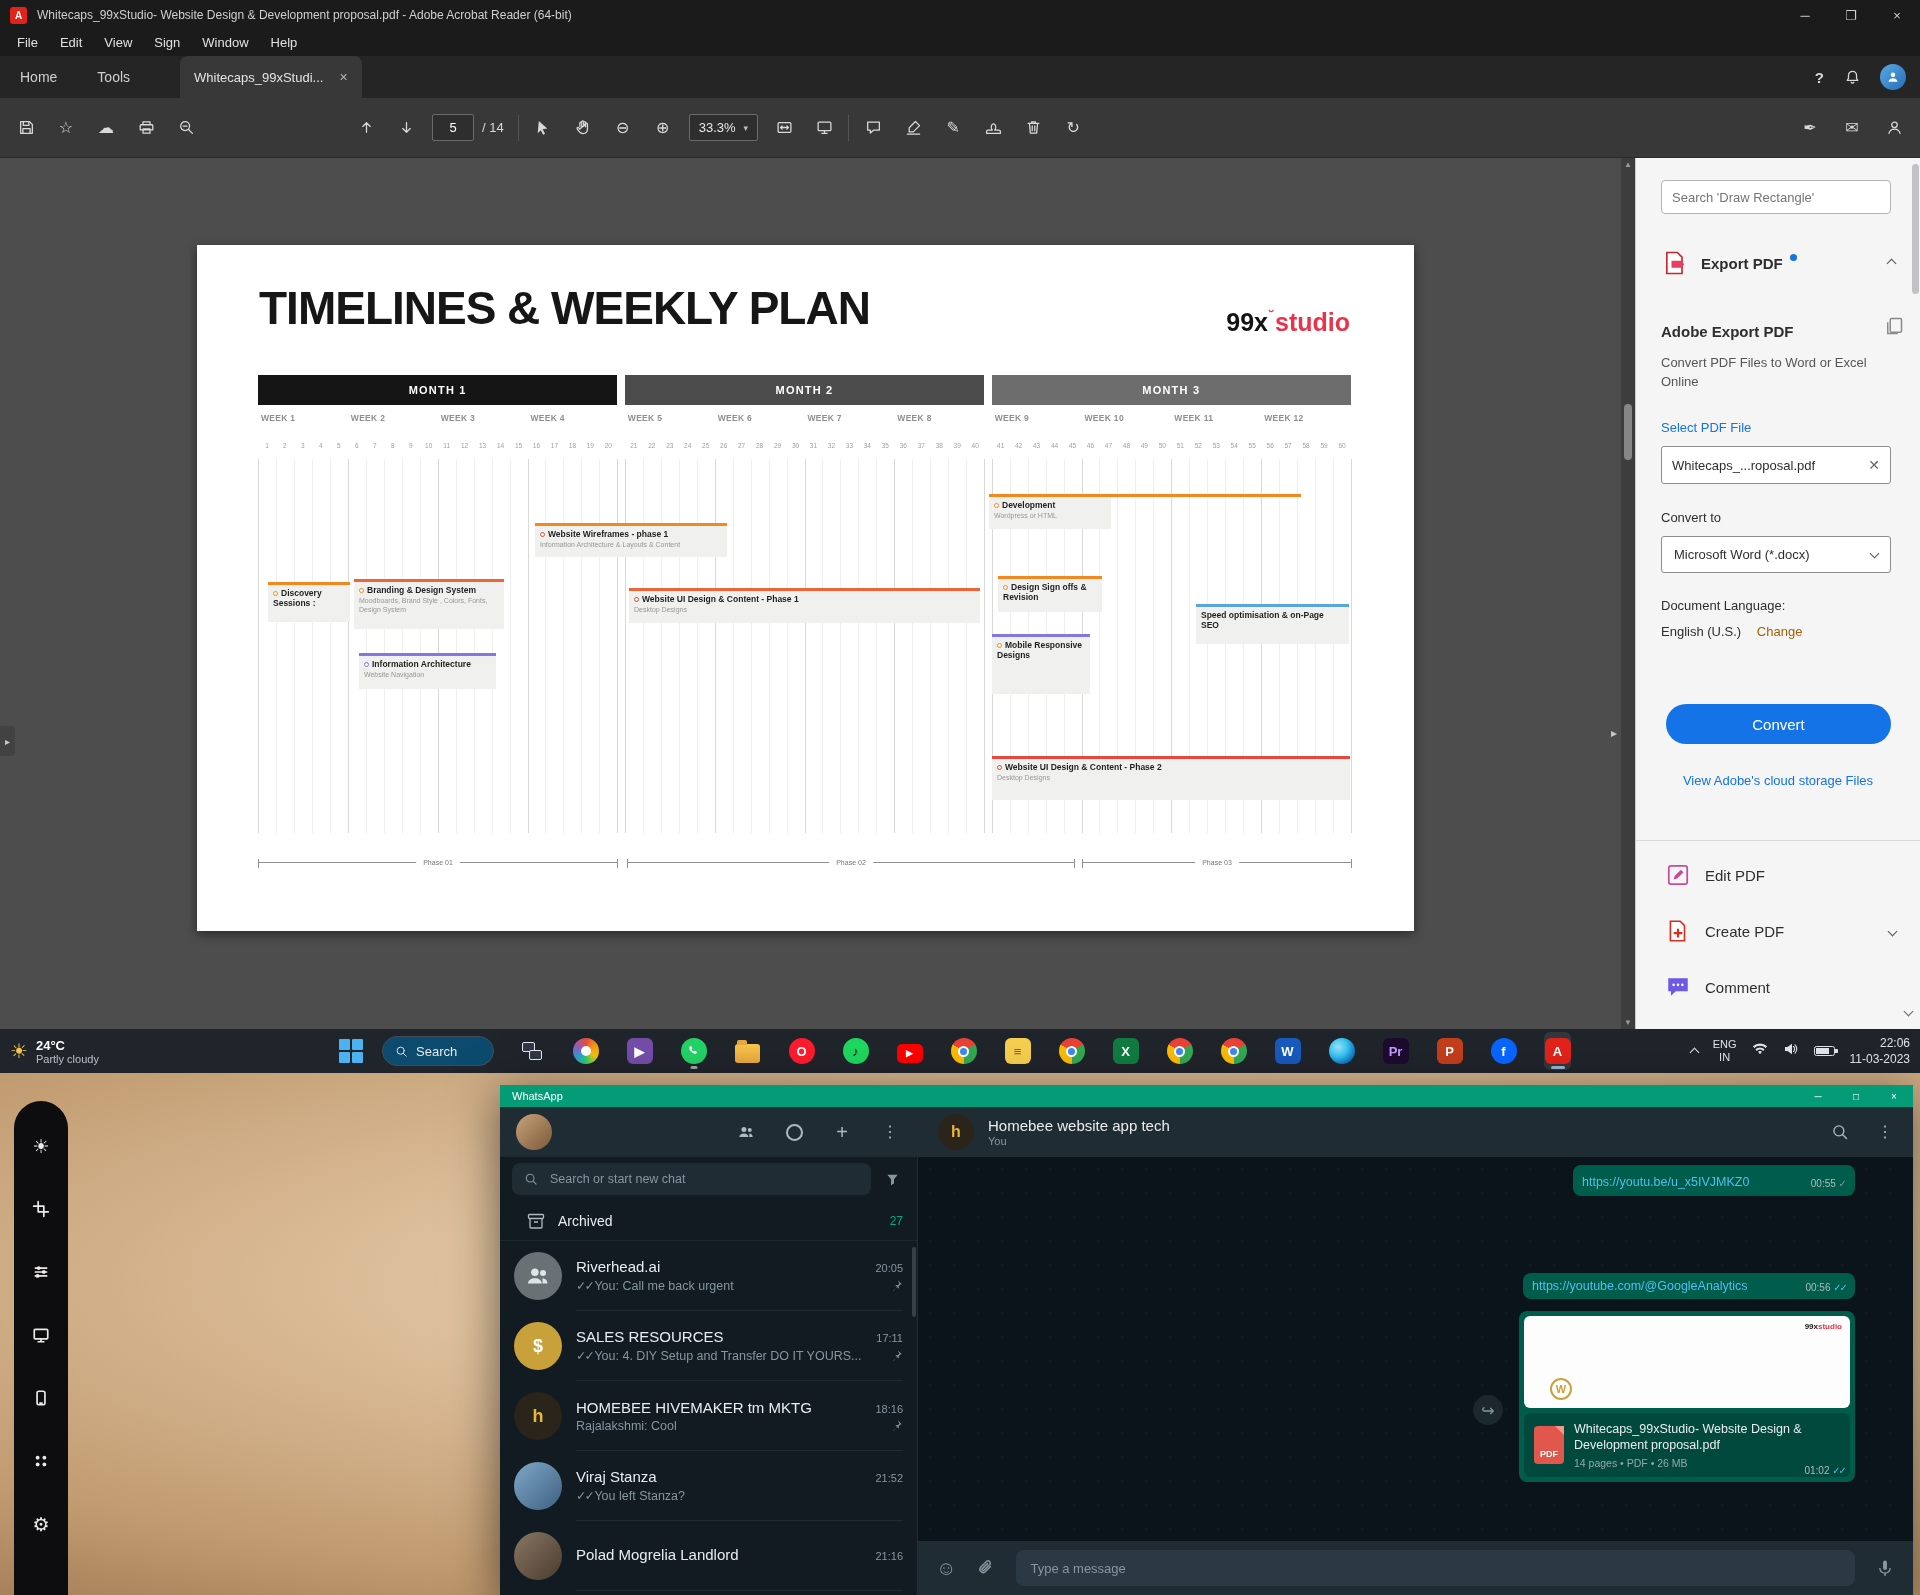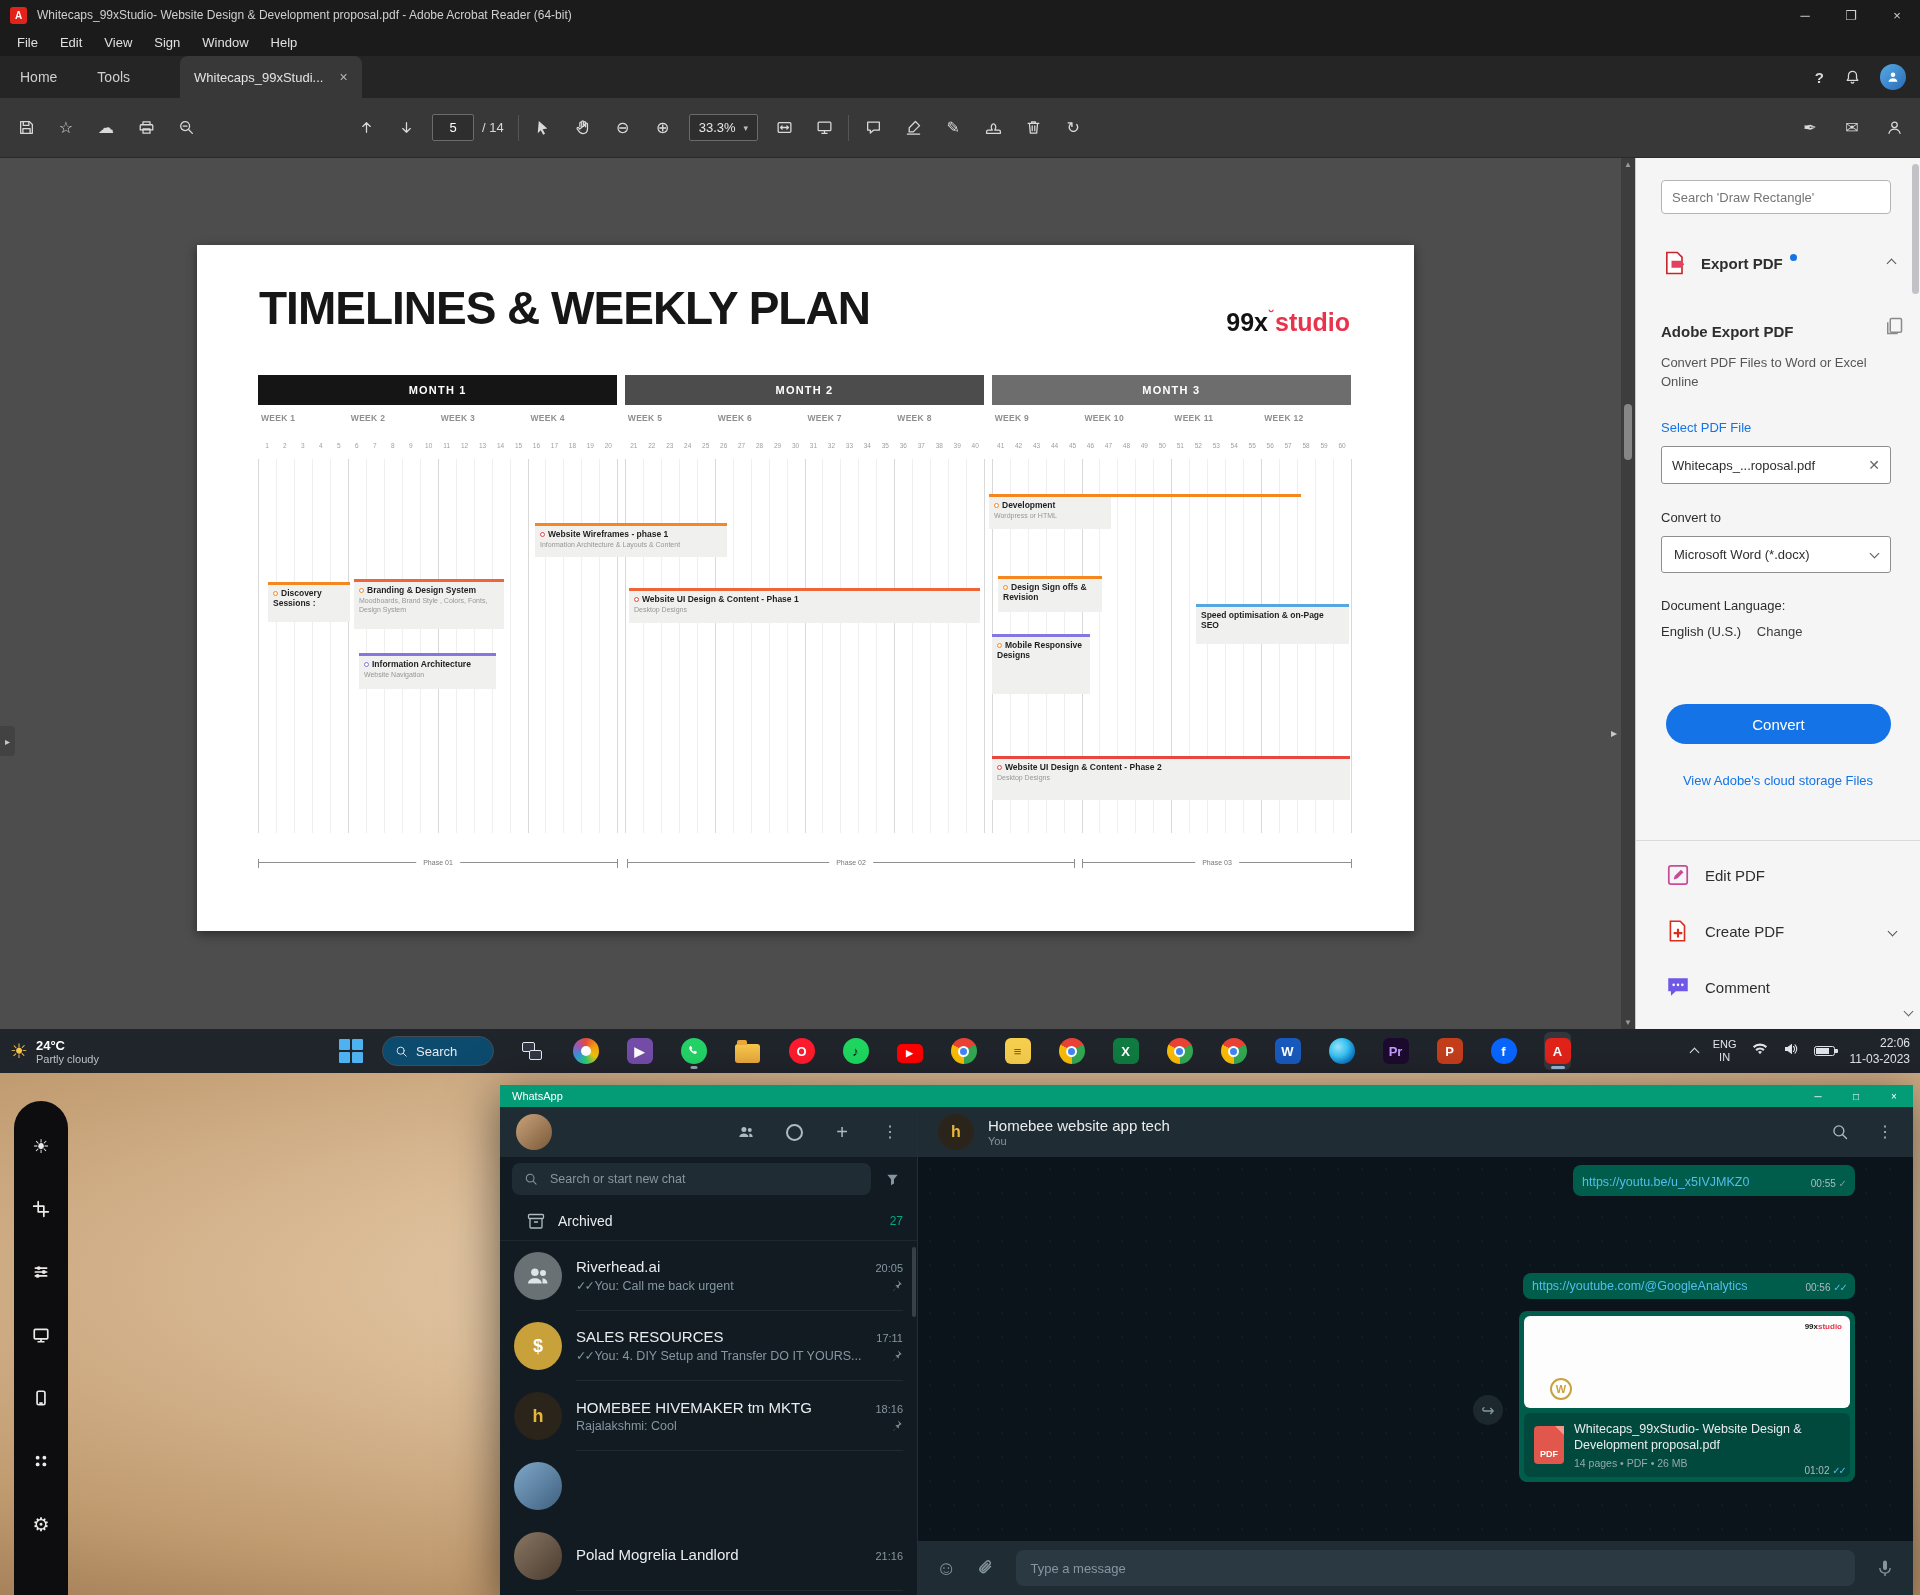--- a/index.html
+++ b/index.html
@@ -75,21 +75,21 @@
   #aexp-desc{position:absolute;left:25px;top:196px;width:212px;color:#555;line-height:1.45}
   #sel-file-label{position:absolute;left:25px;top:262px;color:#1473e6;cursor:pointer}
   #file-box{position:absolute;left:25px;top:288px;width:230px;height:38px;background:#fff;border:1px solid #8e8e8e;border-radius:3px;display:flex;align-items:center;padding:0 10px}
   #file-box .fn{flex:1;overflow:hidden;white-space:nowrap;text-overflow:ellipsis}
   #file-box .fx{color:#666;font-size:14px;cursor:pointer;margin-left:8px}
   #convert-to{position:absolute;left:25px;top:352px}
   #fmt-dd{position:absolute;left:25px;top:378px;width:230px;height:37px;background:#fff;border:1px solid #8e8e8e;border-radius:3px;display:flex;align-items:center;padding:0 12px;cursor:pointer}
   #fmt-dd .chev{margin-left:auto;color:#556;margin-top:-3px}
   #lang-label{position:absolute;left:25px;top:440px}
   #lang-row{position:absolute;left:25px;top:466px}
-  #lang-row .chg{color:#404040;margin-left:12px;cursor:pointer}
+  #lang-row .chg{color:#a16207;margin-left:12px;cursor:pointer}
   #convert-btn{position:absolute;left:30px;top:546px;width:225px;height:40px;background:#1473e6;border-radius:21px;color:#fff;font-size:15px;display:flex;align-items:center;justify-content:center;cursor:pointer}
   #cloud-link{position:absolute;left:42px;top:614px;width:200px;text-align:center;color:#1473e6;line-height:1.45;cursor:pointer}
   .p-div{position:absolute;left:0;right:0;height:1px;background:#dadada}
   .tool-row{position:absolute;left:0;right:0;height:46px;display:flex;align-items:center;padding-left:29px;gap:14px;cursor:pointer}
   .tool-row .lab{font-size:15px}
   .tool-row .chev{position:absolute;right:24px;color:#555}
   #panel-sb{position:absolute;right:0;top:0;width:9px;bottom:0}
   #panel-sb .thumb{position:absolute;right:1px;top:6px;width:7px;height:130px;background:#c2c2c6;border-radius:4px}
   #panel-down{position:absolute;right:8px;bottom:14px;color:#666}
   
@@ -939,20 +939,29 @@
                 <div class="wa-pin">
                   <svg viewBox="0 0 16 16" fill="currentColor">
                     <path d="M9.5 1.5l5 5-1.8.4-2 2 .3 3.1-2.4-2.4-4.1 4.9-.5-.5 4.9-4.1L6.5 7.5l3.1.3 2-2z"></path>
                   </svg>
                 </div>
               </div>
             </div>
           </div>
           <div class="wa-chat">
             <div class="wa-av" style="background: linear-gradient(135deg, rgb(127, 168, 201), rgb(63, 96, 127));"></div>
+            <div class="wa-chat-main">
+              <div class="wa-row1">
+                <div class="wa-name">Viraj Stanza</div>
+                <div class="wa-time">21:52</div>
+              </div>
+              <div class="wa-row2">
+                <div class="wa-preview"><span class="ck">✓✓ </span>You left Stanza?</div>
+              </div>
+            </div>
           </div>
           <div class="wa-chat">
             <div class="wa-av" style="background: linear-gradient(135deg, rgb(138, 118, 99), rgb(74, 60, 48));"></div>
             <div class="wa-chat-main">
               <div class="wa-row1">
                 <div class="wa-name">Polad Mogrelia Landlord</div>
                 <div class="wa-time">21:16</div>
               </div>
               <div class="wa-row2">
                 <div class="wa-preview"></div>

